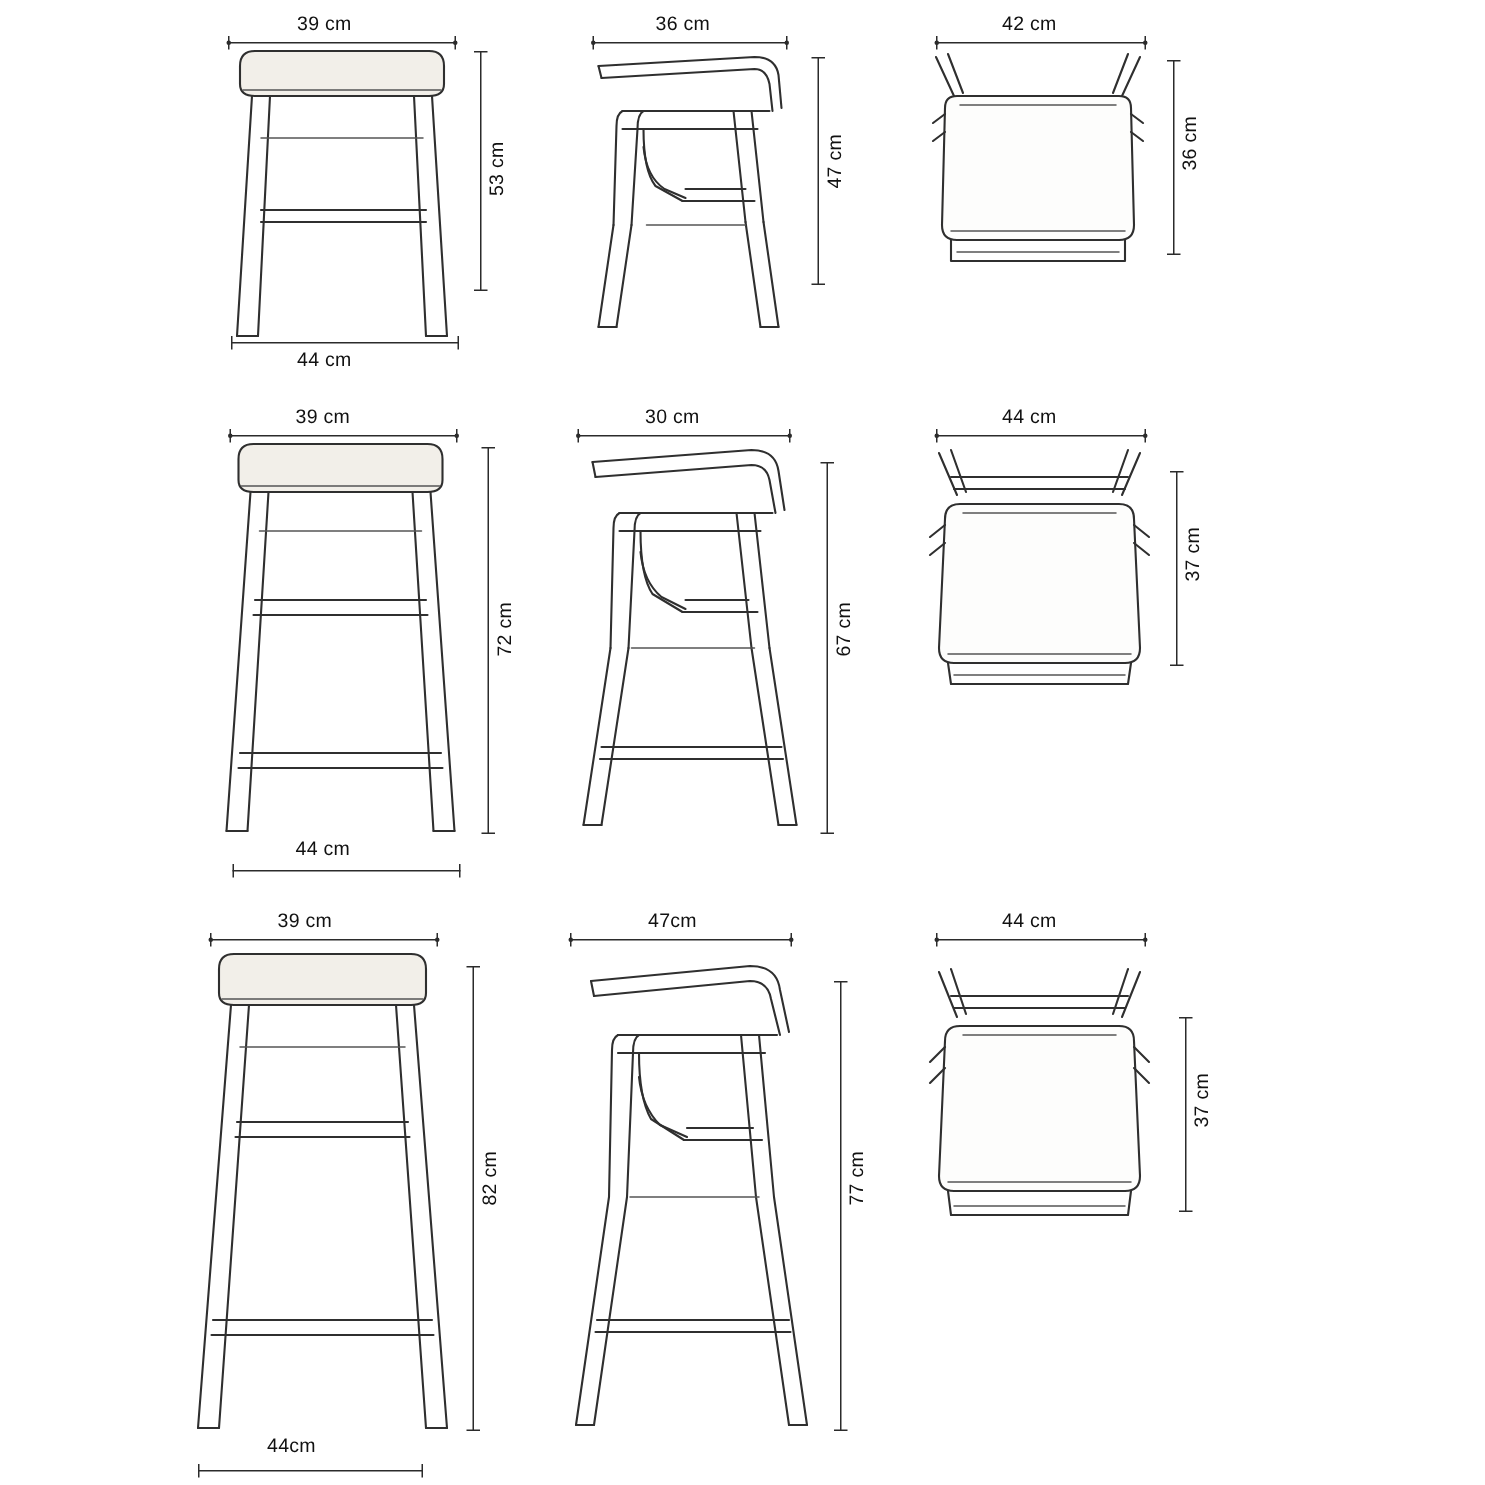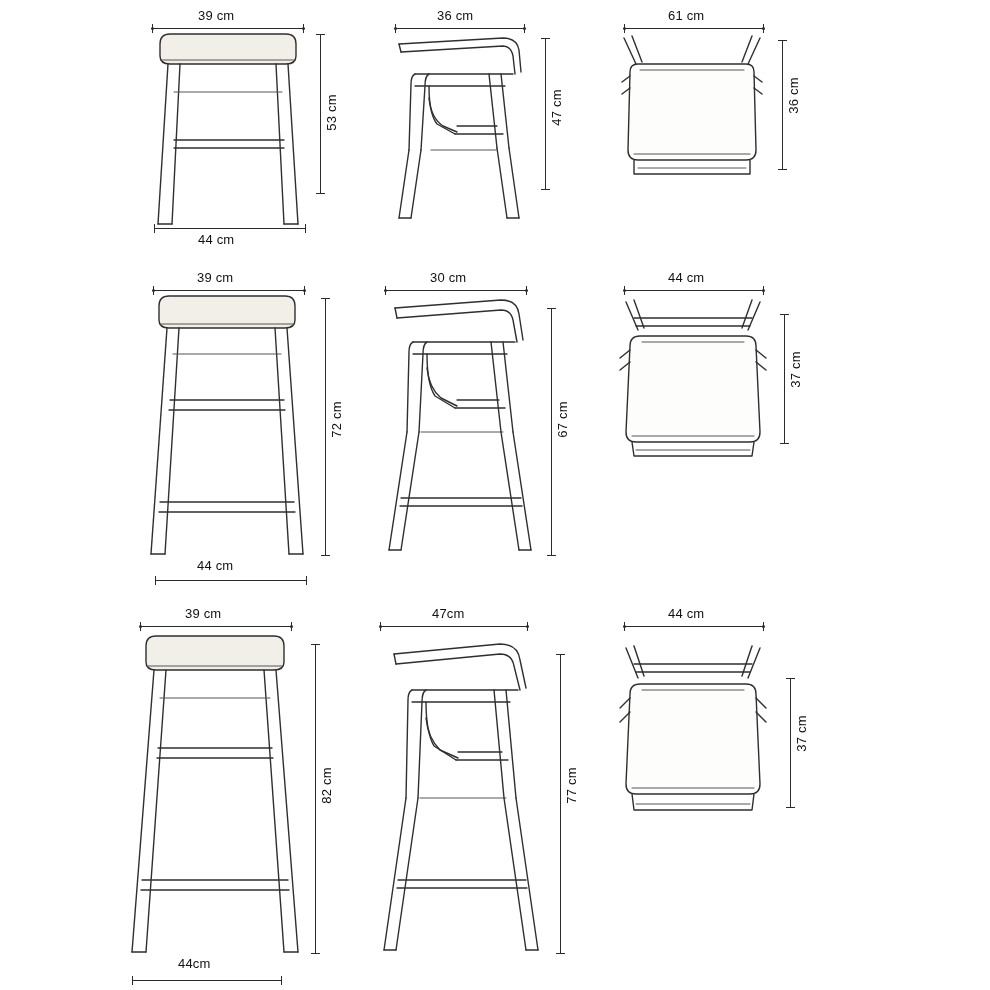--- a/index.html
+++ b/index.html
@@ -134,21 +134,21 @@
         <path class="ln-thin" d="M46 120 L112 120"></path>
       </svg>
 
       <div class="dimline v" style="left:160px;top:38px;height:152px"></div>
       <div class="tick h" style="left:156px;top:38px"></div>
       <div class="tick h" style="left:156px;top:189px"></div>
       <div class="dim-label vert" style="left:149px;top:100px;width:44px;text-align:center">47 cm</div>
     </div>
 
     <div class="cell" style="left:610px;width:200px;height:258px">
-      <div class="dim-label" style="left:58px;top:8px">61 cm</div>
+      <div class="dim-label" style="left:58px;top:8px">42 cm</div>
       <div class="dimline h" style="left:14px;top:28px;width:140px"></div>
       <div class="tick v" style="left:14px;top:24px"></div>
       <div class="tick v" style="left:153px;top:24px"></div>
       <div class="dot" style="left:13px;top:27px"></div>
       <div class="dot" style="left:152px;top:27px"></div>
 
       <svg style="position:absolute;left:0;top:30px" width="200" height="180" viewBox="0 0 200 180">
         <path class="ln" d="M14 8 L26 34"></path>
         <path class="ln" d="M22 6 L32 32"></path>
         <path class="ln" d="M150 8 L138 34"></path>

